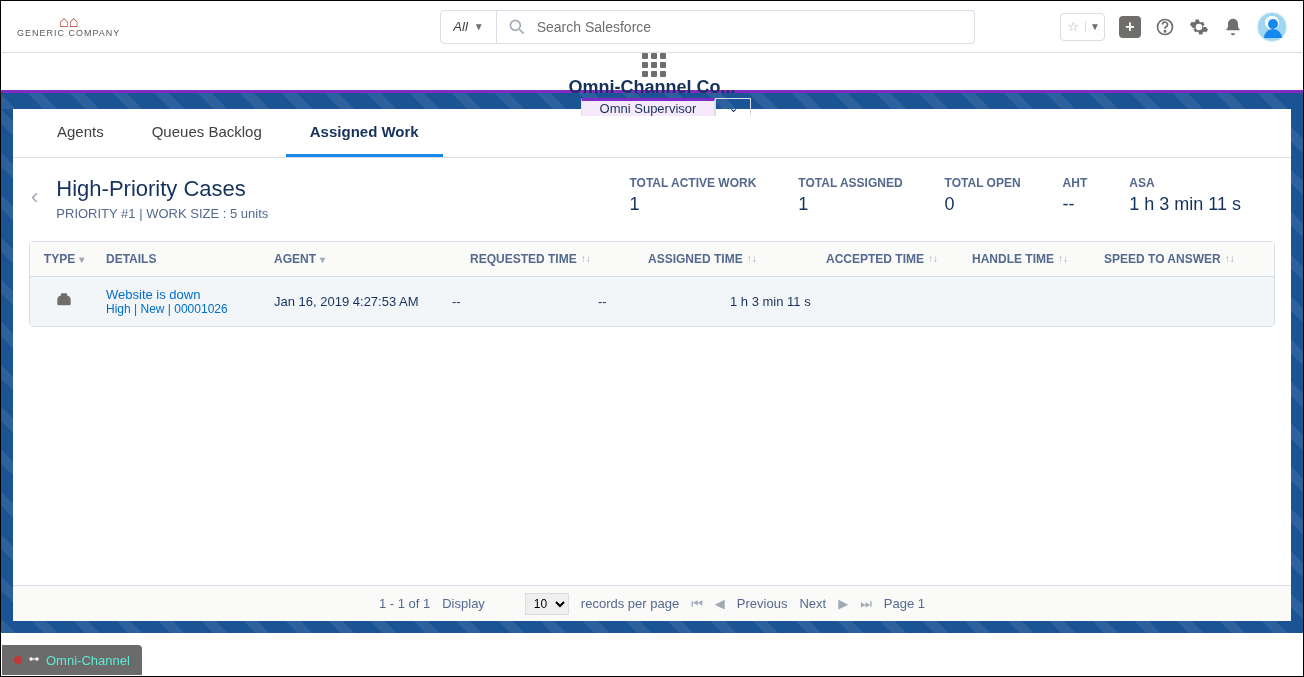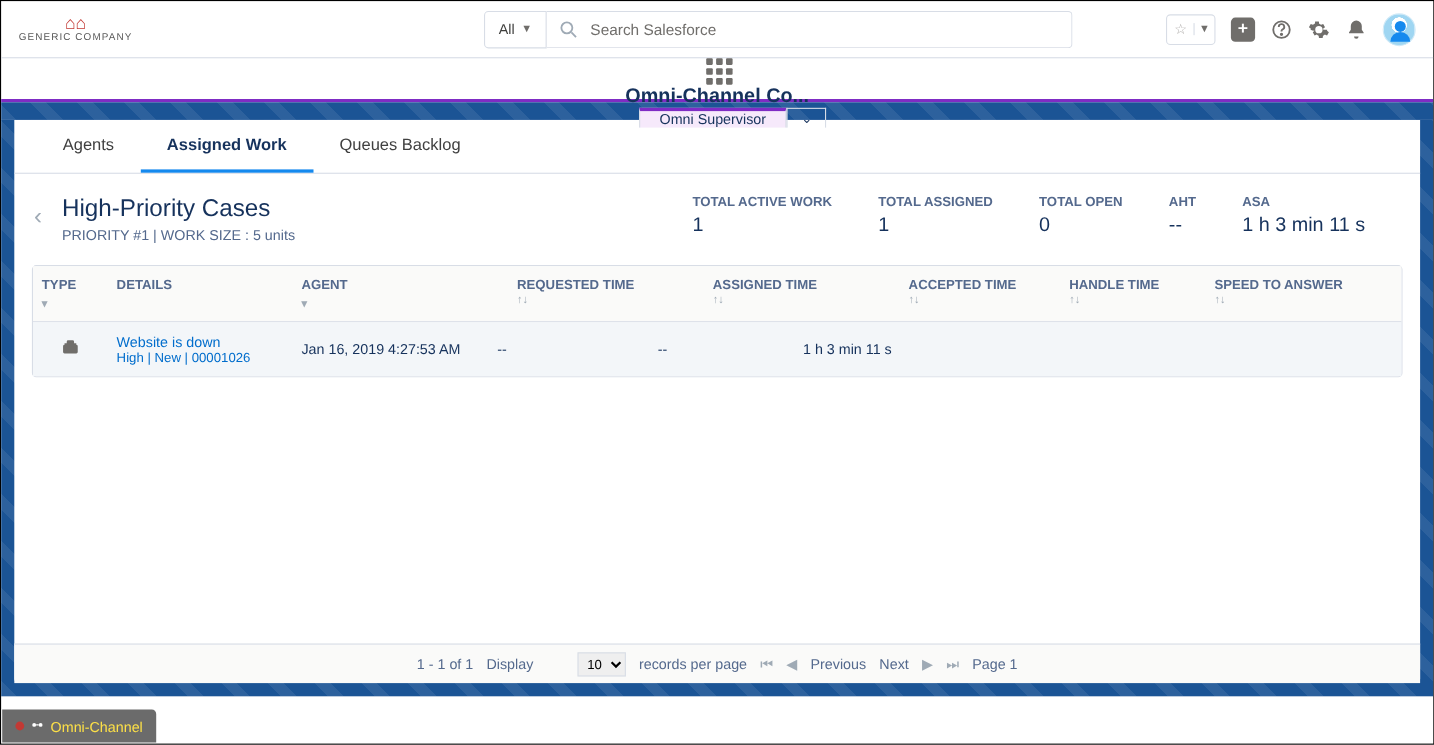--- a/index.html
+++ b/index.html
@@ -5,21 +5,21 @@
 * { box-sizing: border-box; margin: 0; padding: 0; }
 body { font-family: -apple-system, BlinkMacSystemFont, "Segoe UI", Arial, sans-serif; font-size: 13px; color: #16325c; background: #fff; width: 1304px; height: 677px; overflow: hidden; position: relative; border: 1px solid #000; }
 
 
 .top-header { height: 52px; display: flex; align-items: center; padding: 0 16px; border-bottom: 1px solid #d8dde6; }
 .logo { display: flex; flex-direction: column; align-items: center; font-size: 9px; color: #5a5a5a; margin-right: 40px; }
 .logo-roof { color: #c23934; font-size: 16px; line-height: 12px; }
 .logo-text { letter-spacing: 1px; }
 
 .search-group { display: flex; align-items: center; margin-left: 280px; }
-.search-all { border: 1px solid #d8dde6; height: 34px; display: flex; align-items: center; padding: 0 12px; border-radius: 4px 0 0 4px; font-size: 13px; color: #3e3e3c; cursor: pointer; gap: 6px; }
+.search-all { border: 1px solid #d8dde6; height: 34px; display: flex; align-items: center; padding: 0 12px; border-radius: 4px 0 0 4px; font-size: 13px; color: #3e3e3c; cursor: pointer; gap: 6px; font-style: italic; }
 .search-box { border: 1px solid #d8dde6; border-left: none; height: 34px; width: 478px; display: flex; align-items: center; border-radius: 0 4px 4px 0; padding: 0 10px; gap: 10px; }
 .search-input { border: none; outline: none; font-size: 14px; width: 100%; color: #3e3e3c; }
 .search-input::placeholder { color: #706e6b; }
 
 .header-right { margin-left: auto; display: flex; align-items: center; gap: 14px; }
 .fav-box { display:flex; align-items:center; border:1px solid #d8dde6; border-radius:4px; height:28px; }
 .fav-box .star-part{ padding:0 6px; color:#b0adab; }
 .fav-box .drop-part{ border-left:1px solid #d8dde6; padding:0 4px; color:#706e6b; font-size:10px;}
 .hdr-icon { color: #706e6b; cursor: pointer; display:flex; align-items:center; justify-content:center; }
 .hdr-icon svg { width: 20px; height: 20px; }
@@ -56,21 +56,21 @@
 .queue-title { font-size: 22px; color:#16325c; }
 .queue-sub { font-size:13px; color:#54698d; margin-top:4px;}
 .stats { margin-left:auto; display:flex; gap:42px; padding-right:40px;}
 .stat { }
 .stat-label { font-size:12px; color:#54698d; font-weight:600;}
 .stat-value { font-size:18px; color:#16325c; margin-top:4px;}
 
 
 .tbl { width: calc(100% - 32px); margin: 0 16px; border:1px solid #d8dde6; border-radius:4px; }
 .tbl-head { display:flex; background:#fafaf9; border-bottom:1px solid #d8dde6; }
-.th { padding:10px 8px; font-size:12px; font-weight:700; color:#54698d; display:flex; align-items:flex-start; gap:4px;flex-direction:column; }
+.th { padding:10px 8px; font-size:12px; font-weight:700; color:#54698d; display:flex; align-items:center; gap:4px; }
 .sort-icons { color:#9faab5; font-size:10px; display:flex; flex-direction:column; line-height:6px;}
 .filter-caret { color:#9faab5; font-size:10px;}
 .tbl-row { display:flex; background:#f3f6f9; }
 .td { padding:10px 8px; font-size:13px; color:#16325c; display:flex; align-items:center; }
 
 .col-type { width:68px; justify-content:center;}
 .col-details { width:168px;}
 .col-agent { width:196px;}
 .col-req { width:178px;}
 .col-asgn { width:178px;}
@@ -84,21 +84,21 @@
 .agent-avatar svg{ width:16px; height:16px; fill:#fff;}
 .type-icon { color:#706e6b; }
 
 
 .pagination { height:36px; border-top:1px solid #d8dde6; display:flex; align-items:center; justify-content:center; gap:12px; font-size:13px; color:#54698d; background:#fafaf9;}
 .pag-select { border:1px solid #d8dde6; padding:2px 4px; font-size:12px;margin-left:28px;}
 .pag-arrow { color:#9faab5; cursor:pointer; }
 .pag-text { }
 
 
-.utility-bar { position:absolute; bottom:1px; left:1px; height:30px; background:#6b6b6b; color:#fde047; display:flex; align-items:center; padding:0 12px; gap:5px; font-size:13px; border-radius:0 4px 0 0;}
+.utility-bar { position:absolute; bottom:1px; left:1px; height:30px; background:#6b6b6b; color:#5eead4; display:flex; align-items:center; padding:0 12px; gap:5px; font-size:13px; border-radius:0 4px 0 0;}
 .utility-dot{ width:8px; height:8px; border-radius:50%; background:#c23934; }
 .utility-icon svg{ width:14px; height:14px; fill:#fff;}
 </style>
 </head>
 <body>
 
 <div class="top-header">
   <div class="logo">
     <div class="logo-roof">⌂⌂</div>
     <div class="logo-text">GENERIC COMPANY</div>
@@ -172,22 +172,22 @@
   </div>
 </div>
 
 <div class="blue-strip"></div>
 
 <div class="side-gutters">
   <div class="main-panel">
 
     <div class="sub-tabs">
       <div class="sub-tab">Agents</div>
+      <div class="sub-tab">Queues Backlog</div>
       <div class="sub-tab active">Assigned Work</div>
-      <div class="sub-tab">Queues Backlog</div>
     </div>
 
     <div class="queue-header">
       <div class="back-chevron">‹</div>
       <div class="queue-title-block">
         <div class="queue-title">High-Priority Cases</div>
         <div class="queue-sub">PRIORITY #1  |  WORK SIZE : 5 units</div>
       </div>
       <div class="stats">
         <div class="stat">

